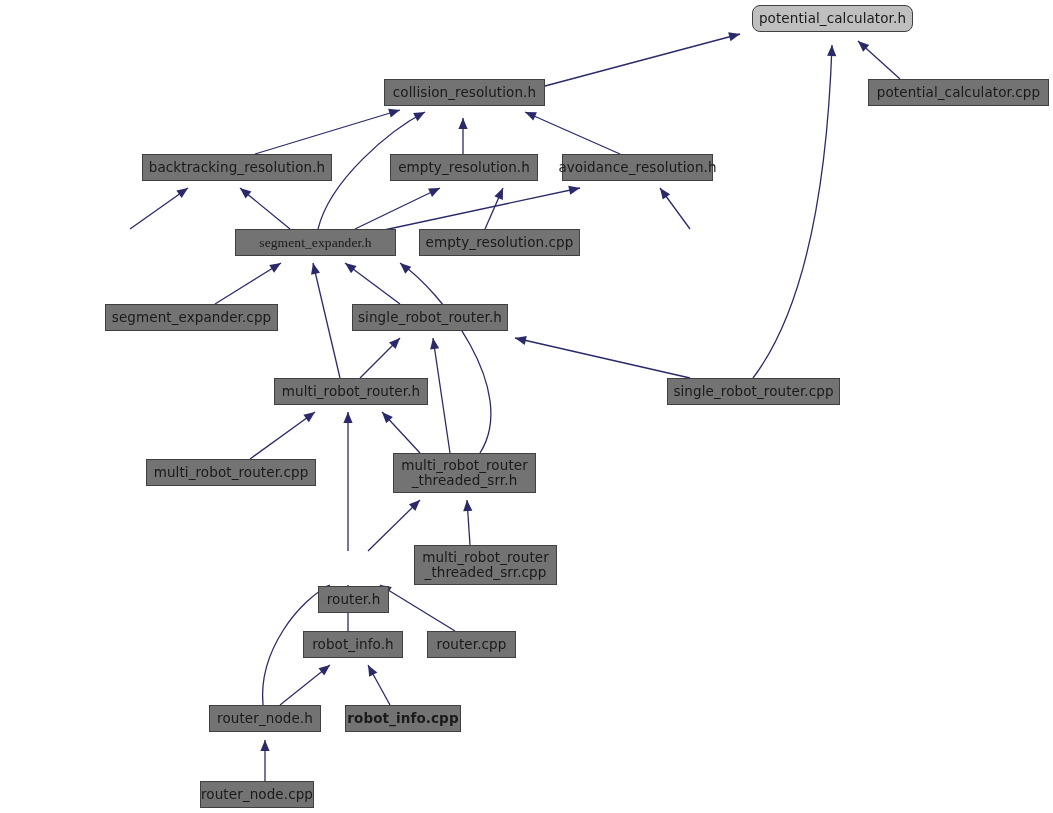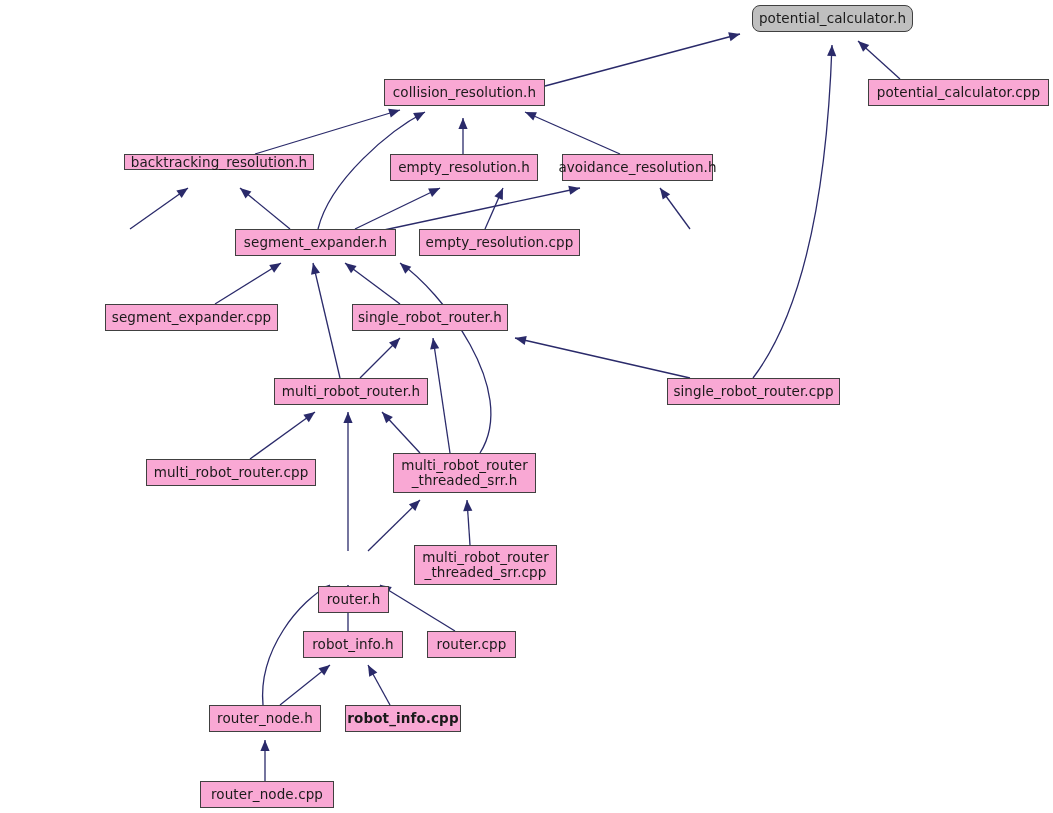--- a/index.html
+++ b/index.html
@@ -20,21 +20,21 @@
     left: 0;
     top: 0;
     width: 1053px;
     height: 813px;
     pointer-events: none;
   }
   .node {
     position: absolute;
     box-sizing: border-box;
     border: 1px solid #404040;
-    background: #f9a8d4;
+    background: #737373;
     color: #1a1a1a;
     font-size: 13.5px;
     line-height: 15px;
     display: flex;
     align-items: center;
     justify-content: center;
     text-align: center;
     white-space: pre;
     letter-spacing: 0.1px;
     z-index: 2;
@@ -108,33 +108,33 @@
       <path d="M 280 705 L 330 665" fill="none" stroke="#2a2a6a" stroke-width="1.3"></path>
       <polygon points="330,665 324.2512671753295,675.4456723532072 318.52662122003613,668.243698409451" fill="#2a2a6a"></polygon>
       <path d="M 390 705 L 368 665" fill="none" stroke="#2a2a6a" stroke-width="1.3"></path>
       <polygon points="368,665 377.3056930728925,672.4541315009276 369.2290538020801,676.859571103189" fill="#2a2a6a"></polygon>
       <path d="M 265 781 L 265 740" fill="none" stroke="#2a2a6a" stroke-width="1.3"></path>
       <polygon points="265,740 269.6,751 260.4,751" fill="#2a2a6a"></polygon>
     </svg>
 <div class="node highlight" style="left: 752px; top: 5px; width: 161px; height: 27px;">potential_calculator.h</div>
     <div class="node" style="left: 868px; top: 79px; width: 181px; height: 27px;">potential_calculator.cpp</div>
     <div class="node" style="left: 384px; top: 79px; width: 161px; height: 27px;">collision_resolution.h</div>
-    <div class="node" style="left: 124px; top: 154px; width: 190px; height: 16px;">backtracking_resolution.h</div>
+    <div class="node" style="left: 142px; top: 154px; width: 190px; height: 27px;">backtracking_resolution.h</div>
     <div class="node" style="left: 390px; top: 154px; width: 148px; height: 27px;">empty_resolution.h</div>
     <div class="node" style="left: 562px; top: 154px; width: 151px; height: 27px;">avoidance_resolution.h</div>
-    <div class="node" style="left: 235px; top: 229px; width: 161px; height: 27px;">segment_expander.h</div>
+    <div class="node" style="left: 235px; top: 229px; width: 161px; height: 27px; font-family: Liberation Serif, serif;">segment_expander.h</div>
     <div class="node" style="left: 419px; top: 229px; width: 161px; height: 27px;">empty_resolution.cpp</div>
     <div class="node" style="left: 105px; top: 304px; width: 173px; height: 27px;">segment_expander.cpp</div>
     <div class="node" style="left: 352px; top: 304px; width: 156px; height: 27px;">single_robot_router.h</div>
     <div class="node" style="left: 274px; top: 378px; width: 154px; height: 27px;">multi_robot_router.h</div>
     <div class="node" style="left: 667px; top: 378px; width: 173px; height: 27px;">single_robot_router.cpp</div>
     <div class="node" style="left: 146px; top: 459px; width: 170px; height: 27px;">multi_robot_router.cpp</div>
     <div class="node" style="left: 393px; top: 453px; width: 143px; height: 40px;">multi_robot_router
 _threaded_srr.h</div>
     <div class="node" style="left: 414px; top: 545px; width: 143px; height: 40px;">multi_robot_router
 _threaded_srr.cpp</div>
     <div class="node" style="left: 318px; top: 551px; width: 71px; height: 27px; margin-top: 35px;">router.h</div>
     <div class="node" style="left: 303px; top: 631px; width: 100px; height: 27px;">robot_info.h</div>
     <div class="node" style="left: 427px; top: 631px; width: 89px; height: 27px;">router.cpp</div>
     <div class="node" style="left: 209px; top: 705px; width: 112px; height: 27px;">router_node.h</div>
     <div class="node" style="left: 345px; top: 705px; width: 116px; height: 27px; font-weight: bold;">robot_info.cpp</div>
-    <div class="node" style="left: 200px; top: 781px; width: 134px; height: 27px;">router_node.cpp</div>
+    <div class="node" style="left: 200px; top: 781px; width: 114px; height: 27px;">router_node.cpp</div>
   </div>
 
 </body></html>

